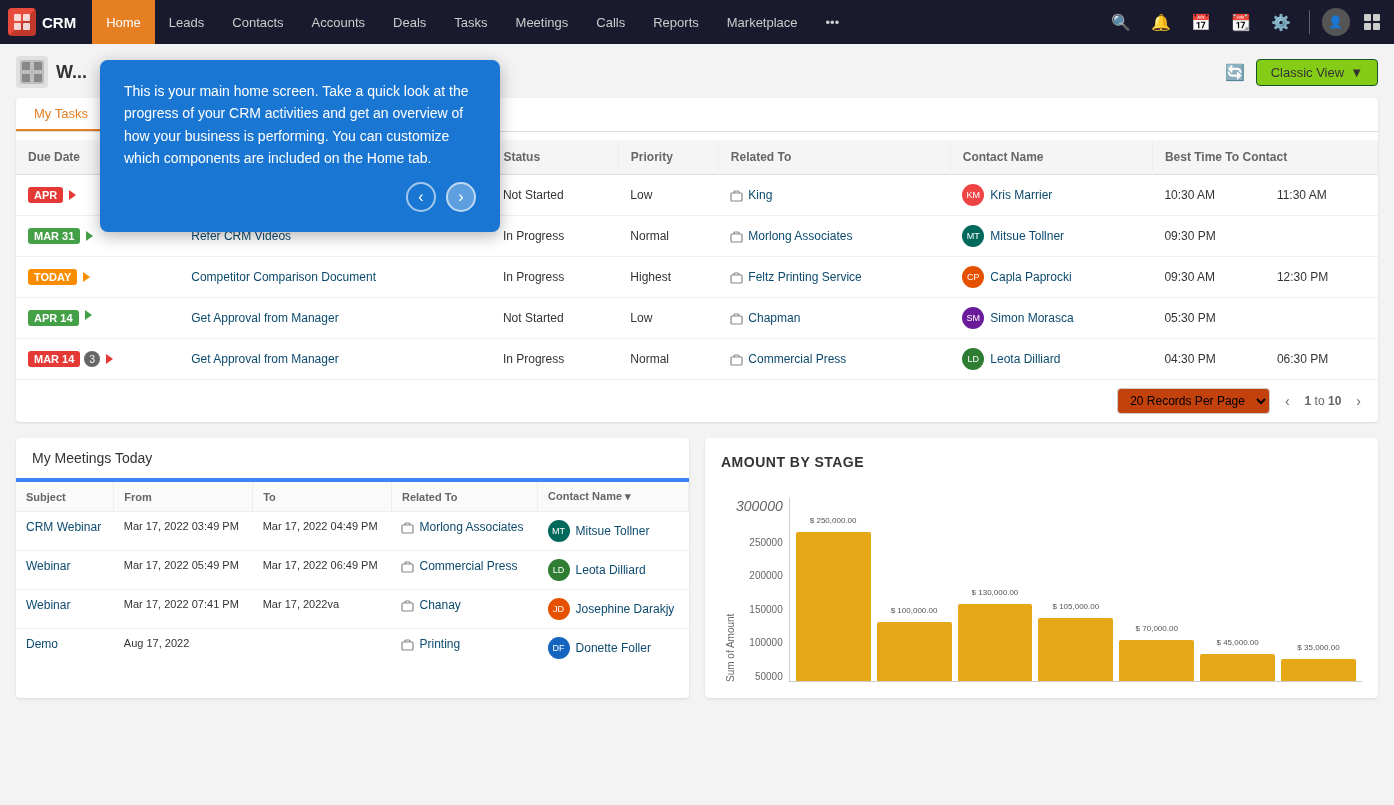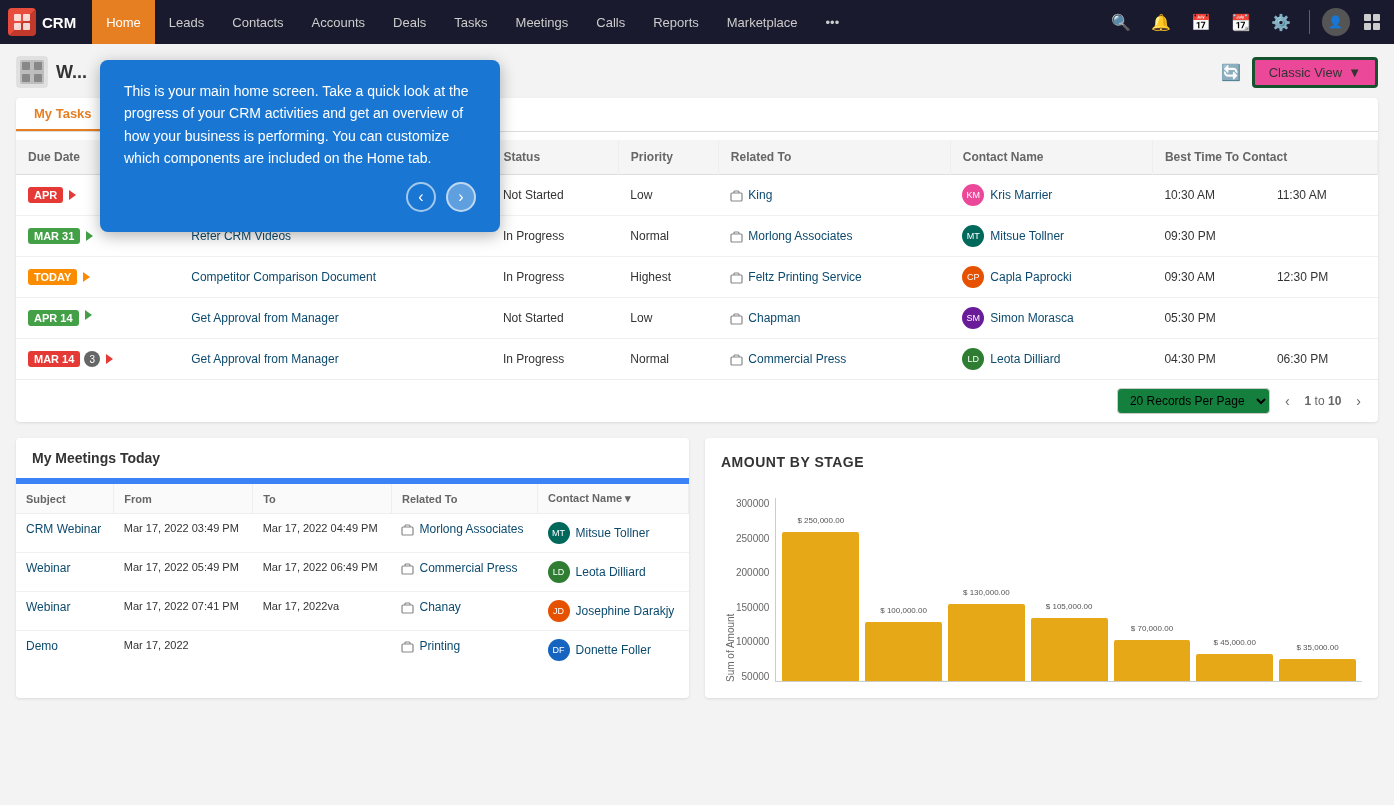--- a/index.html
+++ b/index.html
@@ -24,65 +24,65 @@
 
     
     .main-content { padding: 12px 16px; }
 
     
     .top-bar { display: flex; align-items: center; justify-content: space-between; margin-bottom: 10px; }
     .page-title { font-size: 18px; font-weight: 600; color: #333; display: flex; align-items: center; gap: 8px; }
     .top-bar-right { display: flex; align-items: center; gap: 10px; }
     .refresh-btn { color: #666; cursor: pointer; font-size: 16px; }
     .classic-view-btn {
-      display: flex; align-items: center; gap: 6px; border: 3px solid #14532d;
-      background: #ec4899; padding: 5px 14px; border-radius: 4px; cursor: pointer; font-size: 13px; color: #333;
+      display: flex; align-items: center; gap: 6px; border: 1px solid #14532d;
+      background: #84cc16; padding: 5px 14px; border-radius: 4px; cursor: pointer; font-size: 13px; color: #333;
     }
 
     
     .tooltip-overlay {
       position: absolute; top: 60px; left: 100px; z-index: 100;
       background: #1976d2; color: #fff; border-radius: 8px; padding: 20px 24px;
       max-width: 400px; font-size: 14px; line-height: 1.6; box-shadow: 0 4px 16px rgba(0,0,0,0.3);
     }
     .tooltip-nav { display: flex; justify-content: flex-end; gap: 10px; margin-top: 12px; }
     .tooltip-nav-btn {
       width: 30px; height: 30px; border-radius: 50%; border: 2px solid rgba(255,255,255,0.6);
       background: transparent; color: #fff; cursor: pointer; font-size: 16px; display: flex; align-items: center; justify-content: center;
     }
     .tooltip-nav-btn.active { background: rgba(255,255,255,0.3); }
 
     
     .tabs { display: flex; gap: 0; border-bottom: 1px solid #ddd; margin-bottom: 8px; }
     .tab { padding: 8px 18px; cursor: pointer; border-bottom: 2px solid transparent; color: #666; font-size: 13px; }
-    .tab.active { border-bottom: 2px solid #e67e22; color: #e67e22; font-weight: 700; }
+    .tab.active { border-bottom: 2px solid #e67e22; color: #e67e22; font-weight: 400; }
 
     
     .table-section { background: #fff; border-radius: 4px; overflow: hidden; box-shadow: 0 1px 3px rgba(0,0,0,0.1); margin-bottom: 16px; }
     .table-scroll { overflow-x: auto; }
     table { width: 100%; border-collapse: collapse; }
     thead tr { background: #f5f5f5; border-bottom: 1px solid #ddd; }
     th { padding: 10px 12px; text-align: left; font-size: 12px; color: #666; font-weight: 600; white-space: nowrap; border-right: 1px solid #eee; }
     td { padding: 9px 12px; border-bottom: 1px solid #f0f0f0; font-size: 12px; vertical-align: middle; }
     tr:last-child td { border-bottom: none; }
     .link-text { color: #0c4a6e; cursor: pointer; text-decoration: none; }
 
     
     .pagination-bar { display: flex; align-items: center; justify-content: flex-end; padding: 8px 12px; gap: 10px; border-top: 1px solid #eee; }
-    .page-select { border: 1px solid #ccc; border-radius: 4px; padding: 4px 8px; font-size: 12px; background: #15803d; }
+    .page-select { border: 1px solid #ccc; border-radius: 4px; padding: 4px 8px; font-size: 12px; background: #c2410c; text-align: right; }
     .page-info { font-size: 12px; color: #666; }
     .page-nav-btn { background: none; border: none; cursor: pointer; color: #666; font-size: 14px; padding: 2px 5px; }
     strong { font-weight: 700; }
 
     
     .bottom-panels { display: flex; gap: 16px; }
     .panel { background: #fff; border-radius: 4px; box-shadow: 0 1px 3px rgba(0,0,0,0.1); overflow: hidden; }
     .panel-left { flex: 1; min-width: 0; }
     .panel-right { flex: 1; min-width: 0; }
-    .panel-header { padding: 12px 16px; font-size: 14px; font-weight: 700; color: #333; border-bottom: 6px solid #3b82f6; }
+    .panel-header { padding: 12px 16px; font-size: 14px; font-weight: 400; color: #333; border-bottom: 4px solid #3b82f6; }
 
     
     .meetings-table { width: 100%; border-collapse: collapse; }
     .meetings-table th { padding: 8px 10px; text-align: left; font-size: 11px; color: #666; font-weight: 600; border-bottom: 1px solid #eee; background: #fafafa; }
     .meetings-table td { padding: 8px 10px; border-bottom: 1px solid #f0f0f0; font-size: 12px; vertical-align: top; }
     .meetings-table tr:last-child td { border-bottom: none; }
 
     
     .chart-area { padding: 16px; height: 260px; position: relative; }
     .chart-container { display: flex; flex-direction: column; height: 100%; }
@@ -203,21 +203,21 @@
         <div style="display:flex;align-items:center;gap:5px;">
           <svg width="13" height="13" viewBox="0 0 13 13" fill="none" style="color:#888">
             <rect x="1" y="4" width="11" height="8" rx="1" stroke="#888" stroke-width="1.2" fill="none"></rect>
             <path d="M4 4V3a1 1 0 011-1h3a1 1 0 011 1v1" stroke="#888" stroke-width="1.2" fill="none"></path>
           </svg>
           <a class="link-text">King</a>
         </div>
       </td>
       <td>
         <div style="display:flex;align-items:center;gap:6px;">
-          <div style="width:22px;height:22px;border-radius:50%;background:#ec4899;display:flex;align-items:center;justify-content:center;font-size:9px;color:#fff;">KM</div>
+          <div style="width:22px;height:22px;border-radius:50%;background:#ef4444;display:flex;align-items:center;justify-content:center;font-size:9px;color:#fff;">KM</div>
           <a class="link-text">Kris Marrier</a>
         </div>
       </td>
       <td>10:30 AM</td>
       <td>11:30 AM</td>
     </tr>
             <tr>
       <td>
         <div style="display:flex;align-items:center;gap:4px;">
           <span style="background:#43a047;color:#fff;padding:2px 6px;border-radius:3px;font-size:11px;font-weight:600;">MAR 31</span>
@@ -429,21 +429,21 @@
       </td>
       <td>
         <div style="display:flex;align-items:center;gap:6px;">
           <div style="width:22px;height:22px;border-radius:50%;background:#e65100;display:flex;align-items:center;justify-content:center;font-size:9px;color:#fff;">JD</div>
           <a class="link-text">Josephine Darakjy</a>
         </div>
       </td>
     </tr>
             <tr>
       <td><a class="link-text">Demo</a></td>
-      <td style="font-size:11px;">Mar 17, 2022</td>
+      <td style="font-size:11px;">Aug 17, 2022</td>
       <td style="font-size:11px;"></td>
       <td>
         <div style="display:flex;align-items:center;gap:5px;">
           <svg width="13" height="13" viewBox="0 0 13 13" fill="none">
             <rect x="1" y="4" width="11" height="8" rx="1" stroke="#888" stroke-width="1.2" fill="none"></rect>
             <path d="M4 4V3a1 1 0 011-1h3a1 1 0 011 1v1" stroke="#888" stroke-width="1.2" fill="none"></path>
           </svg>
           <a class="link-text">Printing</a>
         </div>
       </td>
@@ -461,21 +461,21 @@
     <div class="panel panel-right">
       <div class="chart-area">
         <div class="chart-container">
           <div class="chart-title">AMOUNT BY STAGE</div>
           <div class="chart-body">
             <div class="chart-y-label">Sum of Amount</div>
             <div style="flex:1; display:flex; flex-direction:column;">
 
               <div style="display:flex; flex:1; align-items:stretch;">
                 <div style="display:flex; flex-direction:column; justify-content:space-between; padding-right:6px; text-align:right;">
-                  <span style="font-size:10px;color:#666;">300000</span>
+                  <span style="font-size:14px;color:#666;font-style:italic;">300000</span>
                   <span style="font-size:10px;color:#666;">250000</span>
                   <span style="font-size:10px;color:#666;">200000</span>
                   <span style="font-size:10px;color:#666;">150000</span>
                   <span style="font-size:10px;color:#666;">100000</span>
                   <span style="font-size:10px;color:#666;">50000</span>
                 </div>
                 <div id="chart-bars-container" style="flex:1; display:flex; align-items:flex-end; border-left:1px solid #ccc; border-bottom:1px solid #ccc; padding:0 6px; gap:6px; position:relative;">
                 <div style="flex: 1 1 0%; display: flex; flex-direction: column; align-items: center; justify-content: flex-end; height: 100%; position: relative;">
       <div style="width:100%;height:149px;background:#e6a817;border-radius:2px 2px 0 0;position:relative;">
         <span style="position:absolute;top:-16px;left:50%;transform:translateX(-50%);font-size:8px;color:#555;white-space:nowrap;">$ 250,000.00</span>

